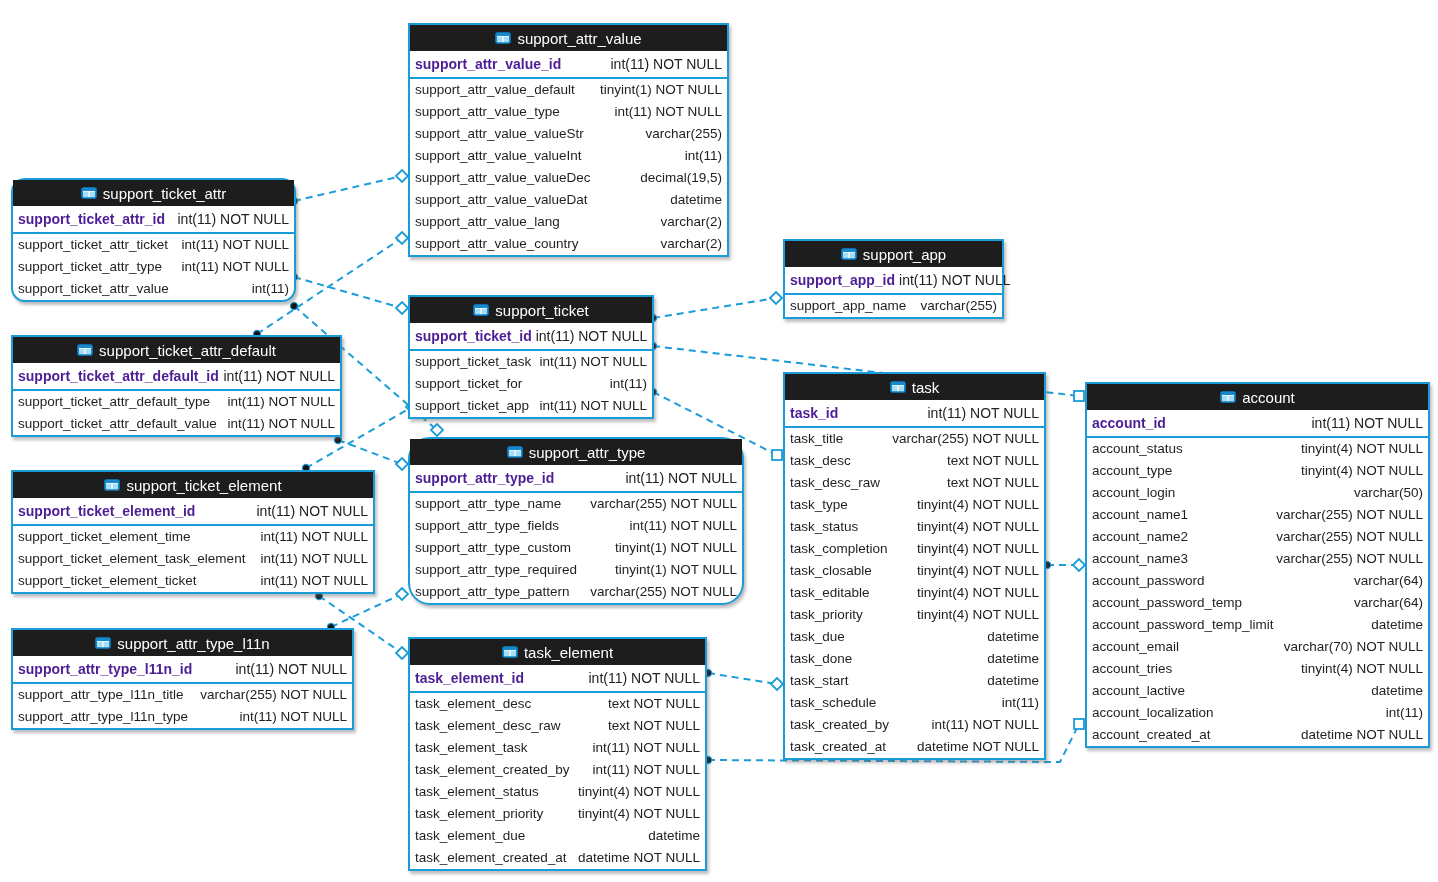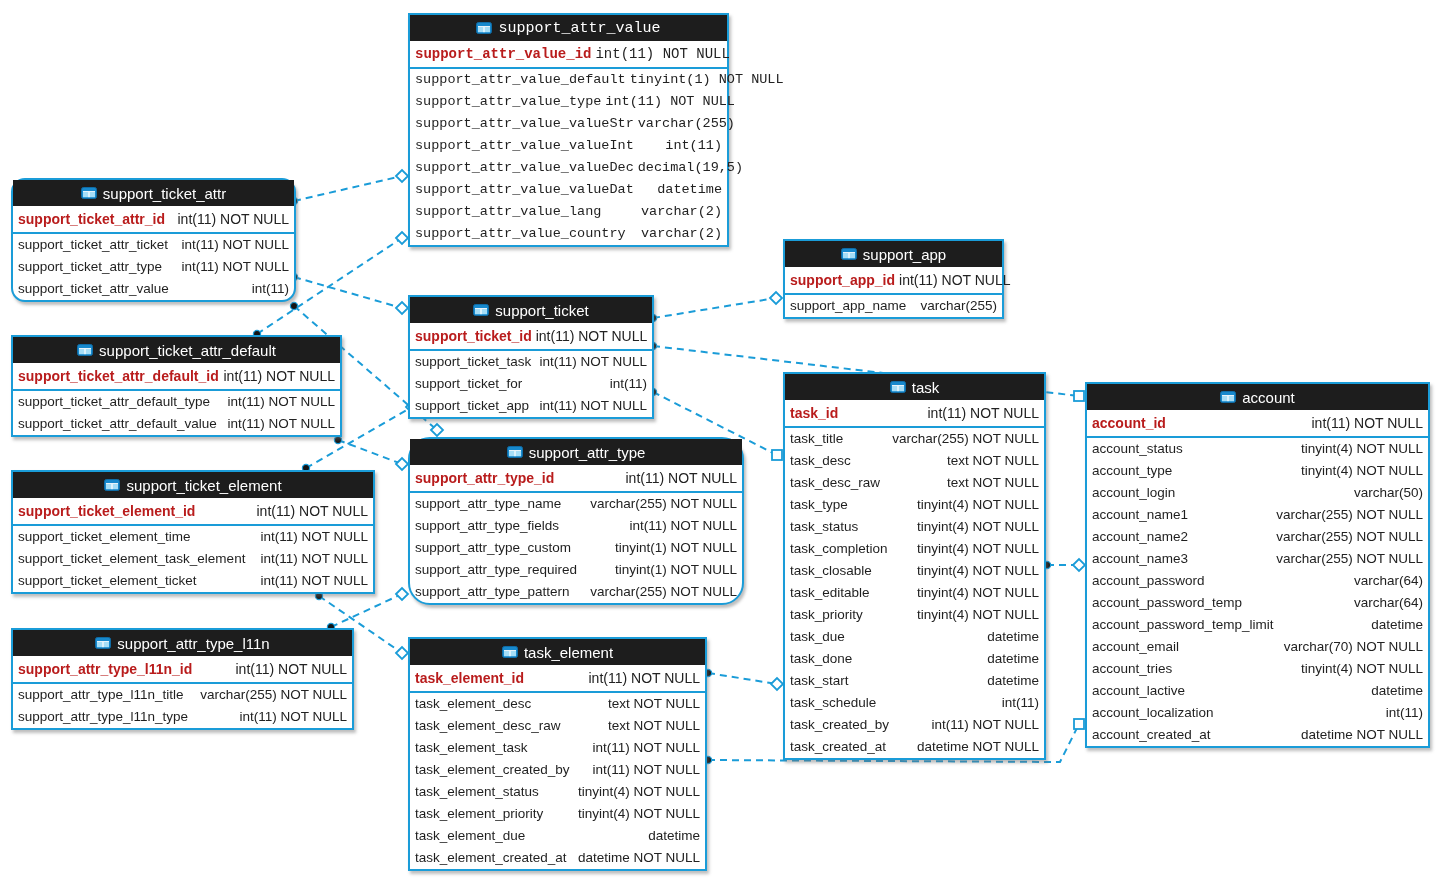--- a/index.html
+++ b/index.html
@@ -11,21 +11,21 @@
        box-shadow:2px 3px 3px rgba(110,110,110,.45);}
   .hdr{height:26px;background:#1d1d1d;color:#fff;display:flex;align-items:center;
        justify-content:center;gap:6px;font-size:15px;padding:0 8px;white-space:nowrap;}
   .ticon{flex:0 0 auto;display:block;}
   .row{display:flex;justify-content:space-between;align-items:center;gap:4px;
        padding:0 5px;height:22px;line-height:22px;font-size:13.5px;color:#1f1f1f;
        white-space:nowrap;}
   .row .cname{text-align:left;}
   .row .ctype{text-align:right;color:#222;}
   .pk{height:26px;line-height:26px;border-bottom:2px solid var(--accent);font-size:14px;}
-  .pk .cname{font-weight:700;color:#b91c1c;}
+  .pk .cname{font-weight:700;color:#4c1d95;}
 </style>
 </head>
 <body>
 
 <div id="canvas">
   <svg id="rel" width="1438" height="882">
       <g>
         <polyline points="294,201 402,176" fill="none" stroke="#1a9cd8" stroke-width="2" stroke-dasharray="7 5"></polyline>
         <circle cx="294" cy="201" r="3.6" fill="#141414" stroke="#1a9cd8" stroke-width="1.2"></circle>
         <path d="M 396 176 L 402 170 L 408 176 L 402 182 Z" fill="#ffffff" stroke="#1a9cd8" stroke-width="1.8"></path>
@@ -90,21 +90,21 @@
         <circle cx="708" cy="760" r="3.6" fill="#141414" stroke="#1a9cd8" stroke-width="1.2"></circle>
         <rect x="1074" y="719" width="10" height="10" fill="#ffffff" stroke="#1a9cd8" stroke-width="1.8"></rect>
       </g>
       <g>
         <polyline points="1047,565 1079,565" fill="none" stroke="#1a9cd8" stroke-width="2" stroke-dasharray="7 5"></polyline>
         <circle cx="1047" cy="565" r="3.6" fill="#141414" stroke="#1a9cd8" stroke-width="1.2"></circle>
         <path d="M 1073 565 L 1079 559 L 1085 565 L 1079 571 Z" fill="#ffffff" stroke="#1a9cd8" stroke-width="1.8"></path>
       </g>
     </svg>
 
-<div class="tbl" style="left: 408px; top: 13px; width: 317px; font-family: Liberation Mono, monospace;">
+<div class="tbl" style="left: 408px; top: 23px; width: 317px;">
       <div class="hdr">
         <svg class="ticon" width="16" height="12" viewBox="0 0 16 12">
   <rect x="0.5" y="0.5" width="15" height="11" rx="2" fill="#1789cd" stroke="#0f6ca6"></rect>
   <rect x="2" y="5" width="12" height="5.2" fill="#a6def7"></rect>
   <rect x="2" y="4.1" width="12" height="0.9" fill="#ffffff"></rect>
   <rect x="7.4" y="5" width="1.2" height="5.2" fill="#ffffff"></rect>
 </svg>
         <span>support_attr_value</span>
       </div>
       <div class="row pk">

